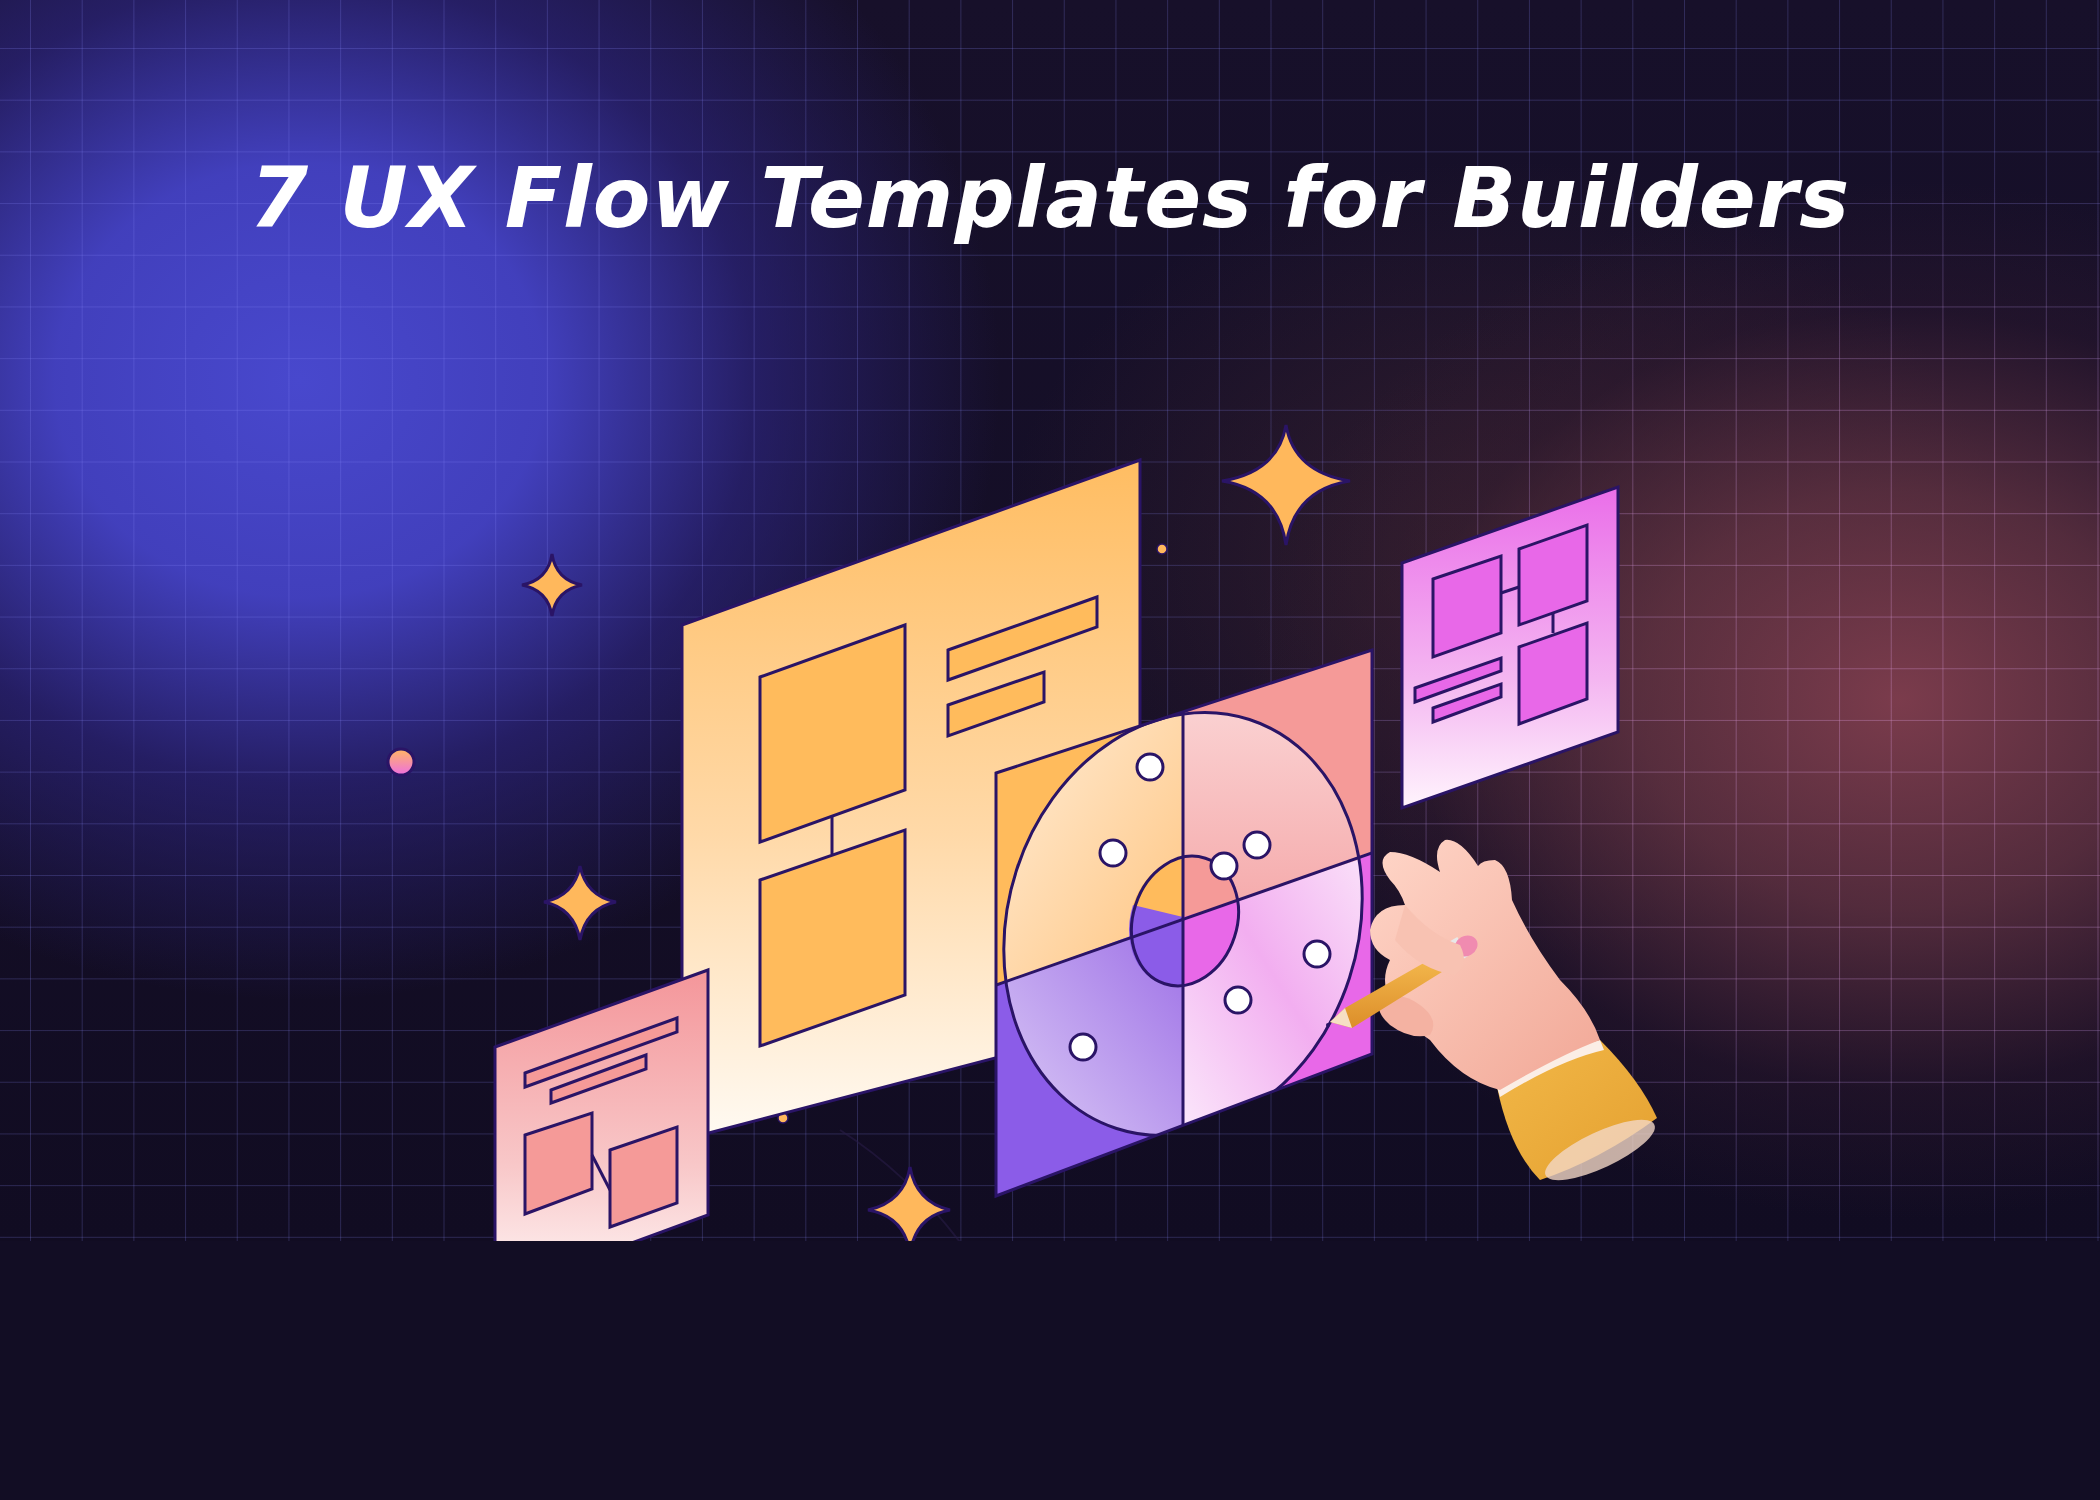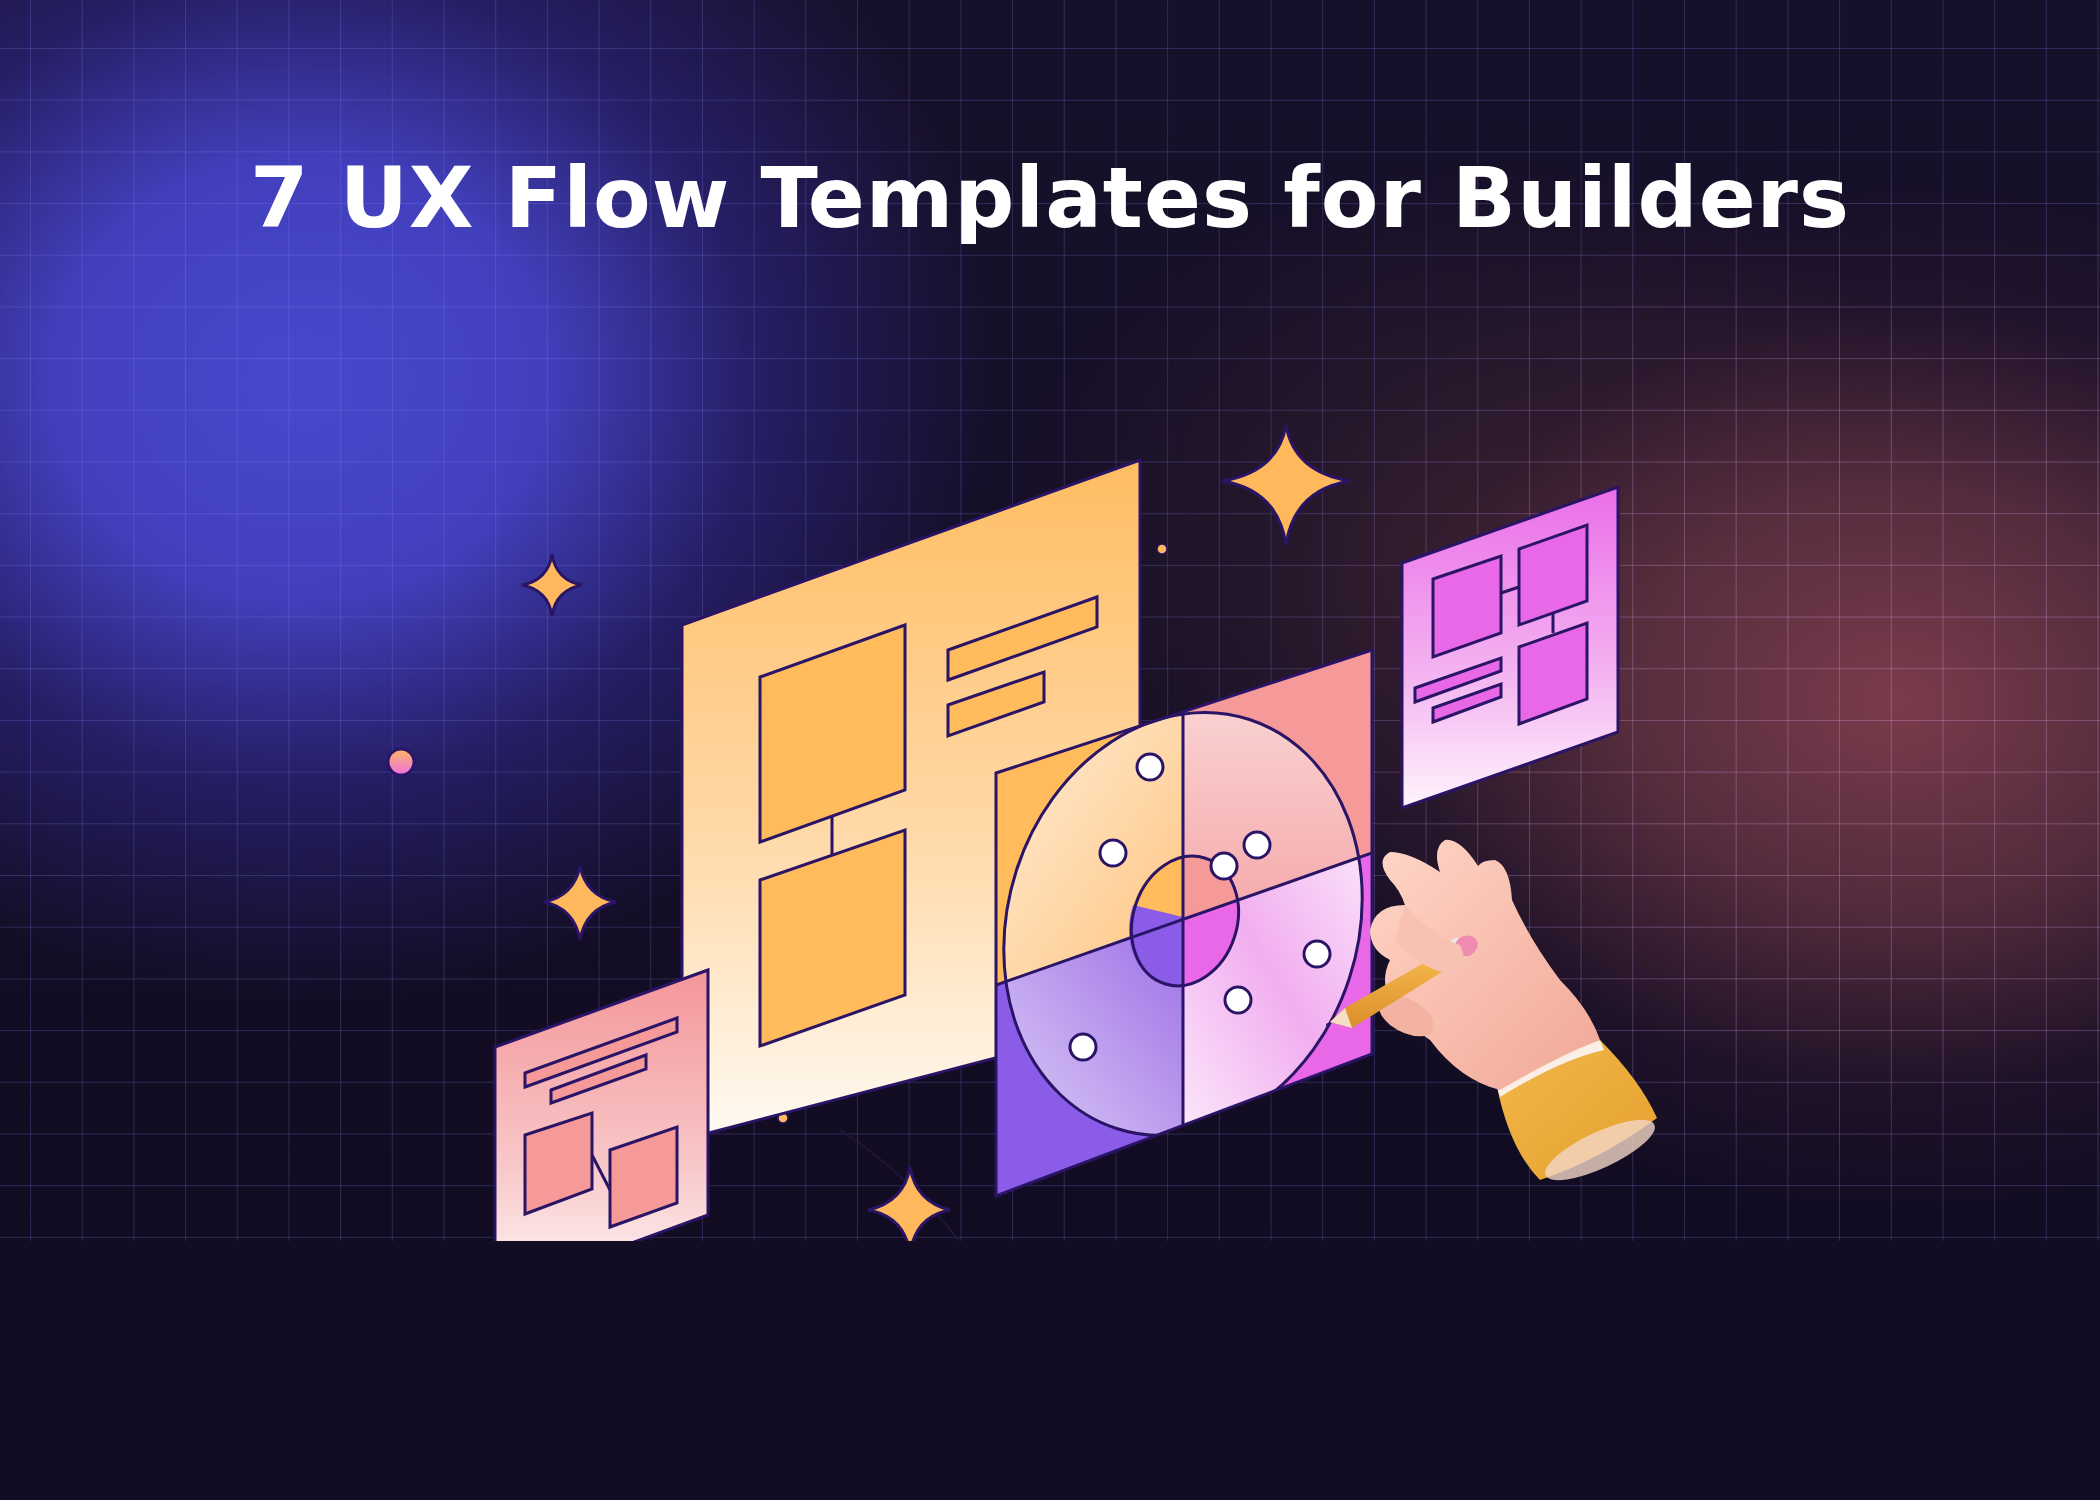--- a/index.html
+++ b/index.html
@@ -13,20 +13,21 @@
     .canvas {
       position: relative;
       width: 2100px;
       height: 1241px;
       overflow: hidden;
       background:
         radial-gradient(ellipse 700px 620px at 300px 380px, rgba(72,72,205,1) 0%, rgba(68,66,196,0.95) 35%, rgba(48,40,140,0.6) 65%, rgba(20,14,40,0) 100%),
         radial-gradient(ellipse 650px 520px at 1900px 700px, rgba(128,62,78,0.95) 0%, rgba(110,56,70,0.7) 40%, rgba(60,30,50,0.3) 75%, rgba(20,14,40,0) 100%),
         radial-gradient(ellipse 500px 400px at 1500px 560px, rgba(70,40,50,0.6) 0%, rgba(20,14,40,0) 100%),
         linear-gradient(180deg, #17102a 0%, #140e26 60%, #110c22 100%);
+      font-style: italic;
     }
     .grid {
       position: absolute;
       inset: 0;
       background-image:
         linear-gradient(to right, rgba(140,140,255,0.22) 1px, transparent 1px),
         linear-gradient(to bottom, rgba(140,140,255,0.22) 1px, transparent 1px);
       background-size: 51.7px 51.7px;
       background-position: 30px 48px;
       pointer-events: none;

